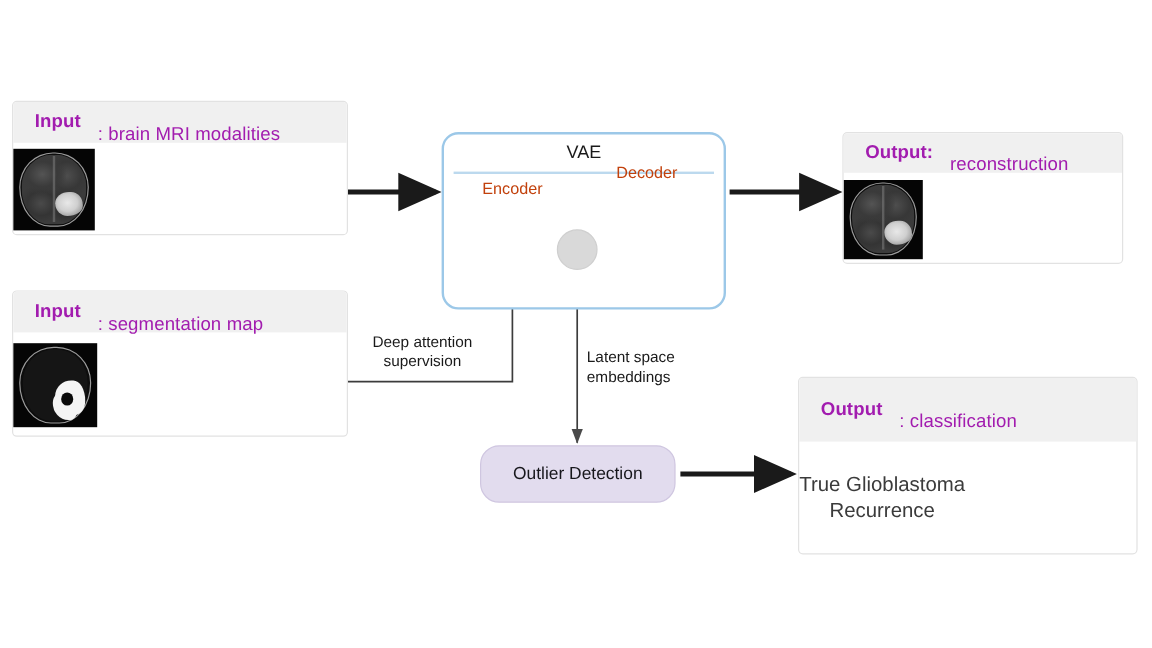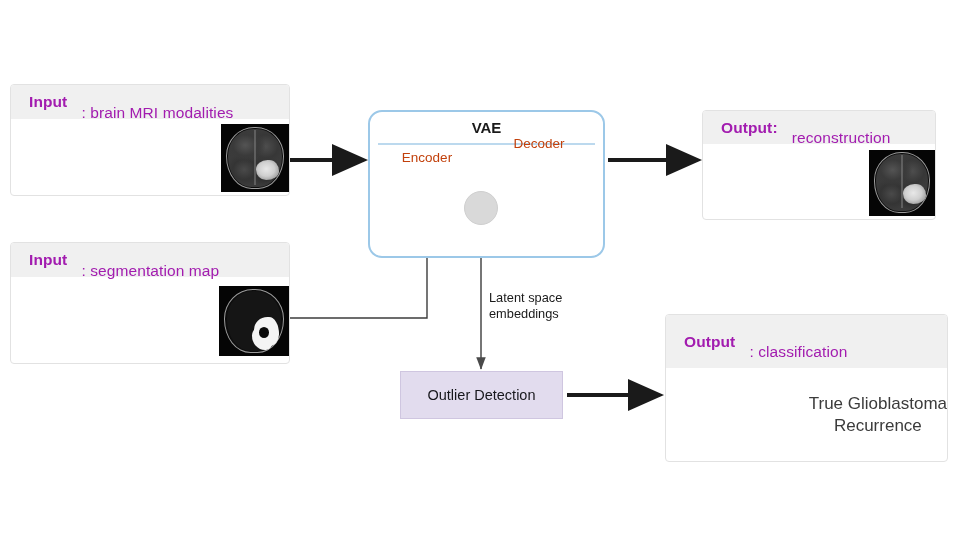--- a/index.html
+++ b/index.html
@@ -40,21 +40,21 @@
     gap: 14px;
   }
   .card-header .lbl-strong { font-weight: 700; }
   .card-header .lbl-rest   { font-weight: 400; margin-top: 21px; }
   .card-body {
     position: relative;
     width: 100%;
     box-sizing: border-box;
     display: flex;
     align-items: center;
-    justify-content: flex-end;
+    justify-content: flex-start;
   }
 
   
   .mri {
     position: relative;
     background: #050505;
     overflow: hidden;
   }
   .mri .skull {
     position: absolute;
@@ -142,21 +142,21 @@
     border: 1px solid #cfcfcf;
     box-sizing: border-box;
   }
 
   
   #outlier-box {
     position: absolute;
     box-sizing: border-box;
     background: #e2dcee;
     border: 1px solid #cfc6e0;
-    border-radius: 0;
+    border-radius: 16px;
     display: flex;
     align-items: center;
     justify-content: center;
     color: #17171c;
     font-weight: 400;
   }
 
   
   #class-text {
     text-align: center;
@@ -241,28 +241,30 @@
       <div class="mri seg" style="width:70px; height:70px;">
         <div class="skull"></div>
         <div class="brain"></div>
         <div class="lesion-white"></div>
         <div class="lesion-notch"></div>
       </div>
     </div>
   </div>
 
   <div id="vae-box" style="left:368px; top:110px; width:237px; height:148px;"></div>
-  <div id="vae-title" style="left:368px; top:119px; width:237px; font-size:15px;font-weight:bold;">VAE</div>
+  <div id="vae-title" style="left:368px; top:119px; width:237px; font-size:15px;">VAE</div>
   <div id="vae-divider" style="left:378px; top:143px; width:217px;"></div>
 
   <div class="net-label" style="left:380px; top:150px; width:94px; font-size:13.5px;">Encoder</div>
   <div class="net-label" style="left:492px; top:136px; width:94px; font-size:13.5px;">Decoder</div>
 
   <div class="latent-dot" style="left:464px; top:191px; width:34px; height:34px;"></div>
 
+  <div class="edge-label" style="left:288px; top:277px; width:128px; font-size:12.8px;">Deep attention
+supervision</div>
 
   <div class="edge-label" style="left:489px; top:290px; width:112px; font-size:12.8px; text-align:left;">Latent space
 embeddings</div>
 
   <div id="outlier-box" style="left:400px; top:371px; width:163px; height:48px; font-size:14.5px;">Outlier Detection</div>
 
   <div class="card" style="left:702px; top:110px; width:234px; height:110px;">
     <div class="card-header" style="height:33px; font-size:15.5px; padding-left:18px;">
       <span class="lbl-strong">Output:</span>
         <span class="lbl-rest"> reconstruction</span>

